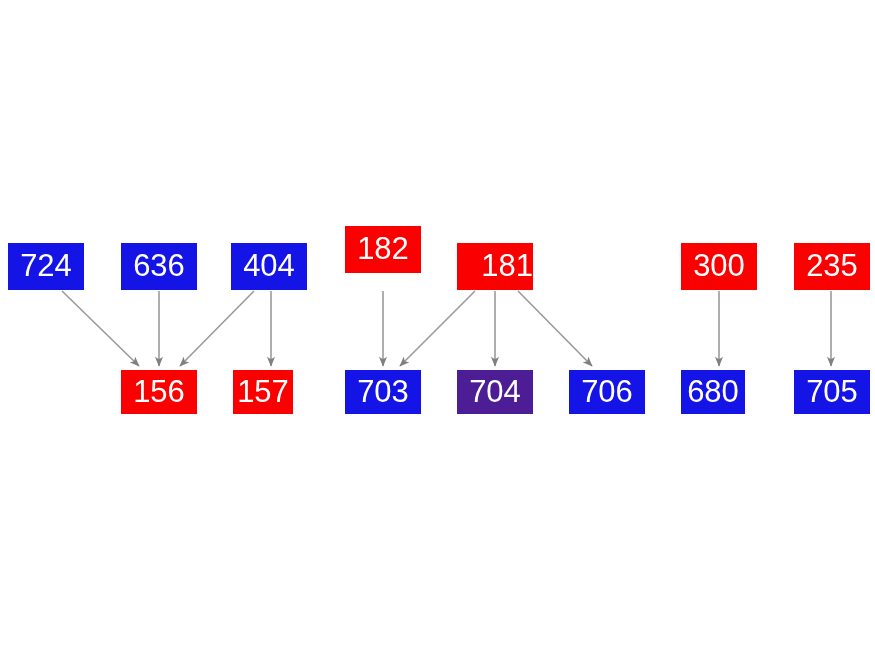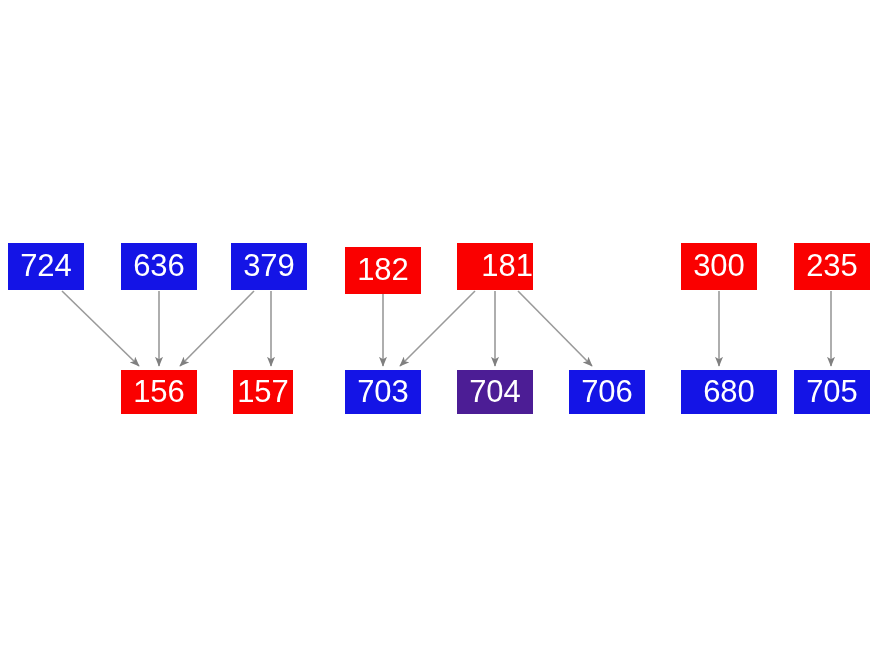--- a/index.html
+++ b/index.html
@@ -70,23 +70,23 @@
   </svg>
 
   <div id="nodes-group">
       <div class="node" style="left: 8px; top: 243px; width: 76px; height: 47px; background: rgb(20, 20, 230);">
         <span class="node-label">724</span>
       </div>
       <div class="node" style="left: 121px; top: 243px; width: 76px; height: 47px; background: rgb(20, 20, 230);">
         <span class="node-label">636</span>
       </div>
       <div class="node" style="left: 231px; top: 243px; width: 76px; height: 47px; background: rgb(20, 20, 230);">
-        <span class="node-label">379</span>
+        <span class="node-label">404</span>
       </div>
-      <div class="node" style="left: 345px; top: 247px; width: 76px; height: 47px; background: rgb(250, 0, 0);">
+      <div class="node" style="left: 345px; top: 226px; width: 76px; height: 47px; background: rgb(250, 0, 0);">
         <span class="node-label">182</span>
       </div>
       <div class="node" style="left: 457px; top: 243px; width: 76px; height: 47px; background: rgb(250, 0, 0); justify-content: flex-end;">
         <span class="node-label">181</span>
       </div>
       <div class="node" style="left: 681px; top: 243px; width: 76px; height: 47px; background: rgb(250, 0, 0);">
         <span class="node-label">300</span>
       </div>
       <div class="node" style="left: 794px; top: 243px; width: 76px; height: 47px; background: rgb(250, 0, 0);">
         <span class="node-label">235</span>
@@ -99,21 +99,21 @@
       </div>
       <div class="node" style="left: 345px; top: 370px; width: 76px; height: 44px; background: rgb(20, 20, 230);">
         <span class="node-label">703</span>
       </div>
       <div class="node" style="left: 457px; top: 370px; width: 76px; height: 44px; background: #4c1d95;">
         <span class="node-label">704</span>
       </div>
       <div class="node" style="left: 569px; top: 370px; width: 76px; height: 44px; background: rgb(20, 20, 230);">
         <span class="node-label">706</span>
       </div>
-      <div class="node" style="left: 681px; top: 370px; width: 96px; height: 44px; background: rgb(20, 20, 230);">
+      <div class="node" style="left: 681px; top: 370px; width: 64px; height: 44px; background: rgb(20, 20, 230);">
         <span class="node-label">680</span>
       </div>
       <div class="node" style="left: 794px; top: 370px; width: 76px; height: 44px; background: rgb(20, 20, 230);">
         <span class="node-label">705</span>
       </div>
     </div>
 
 </div>
 
 </body></html>

